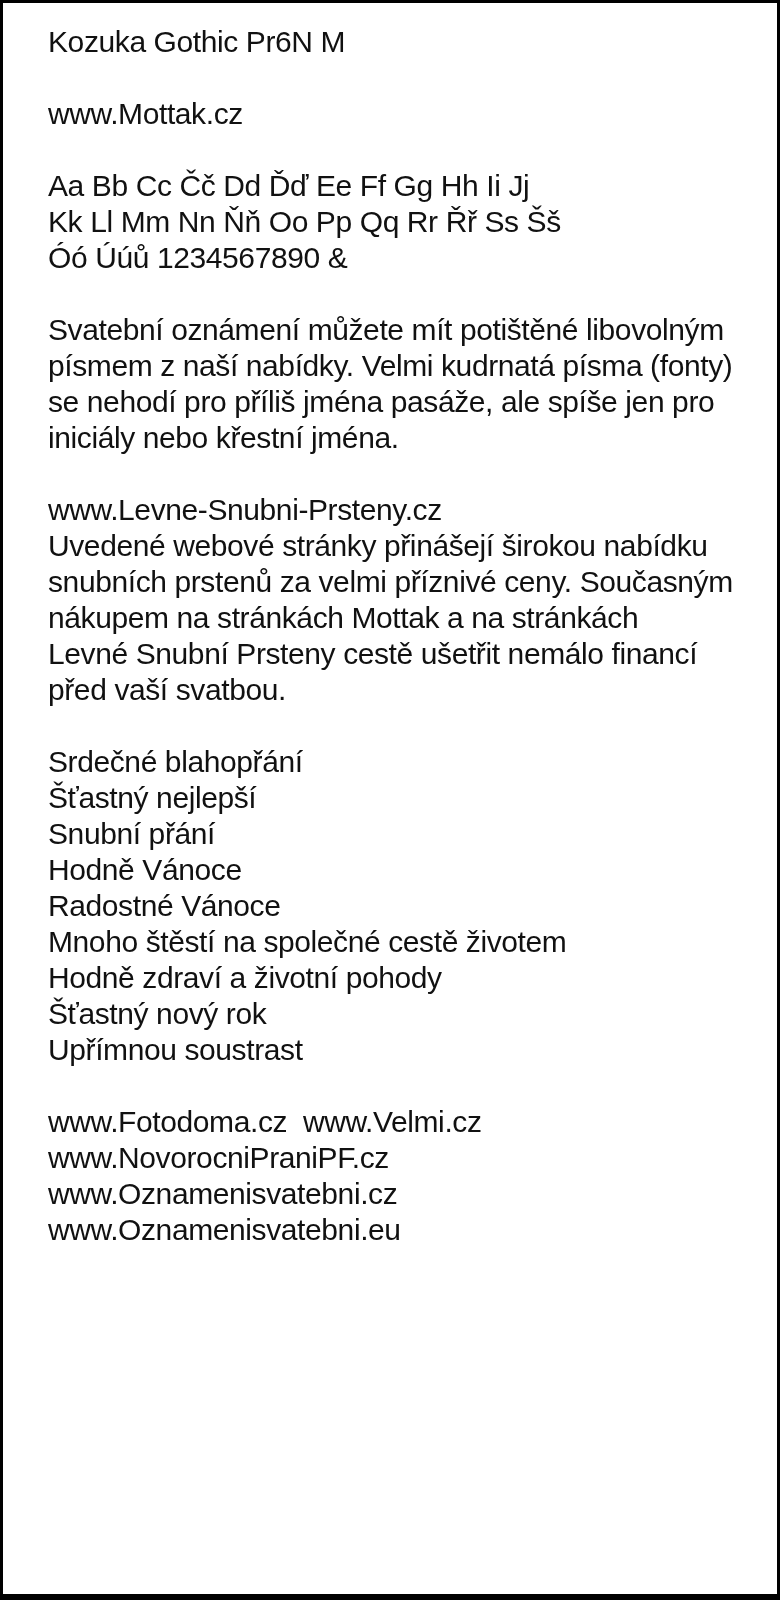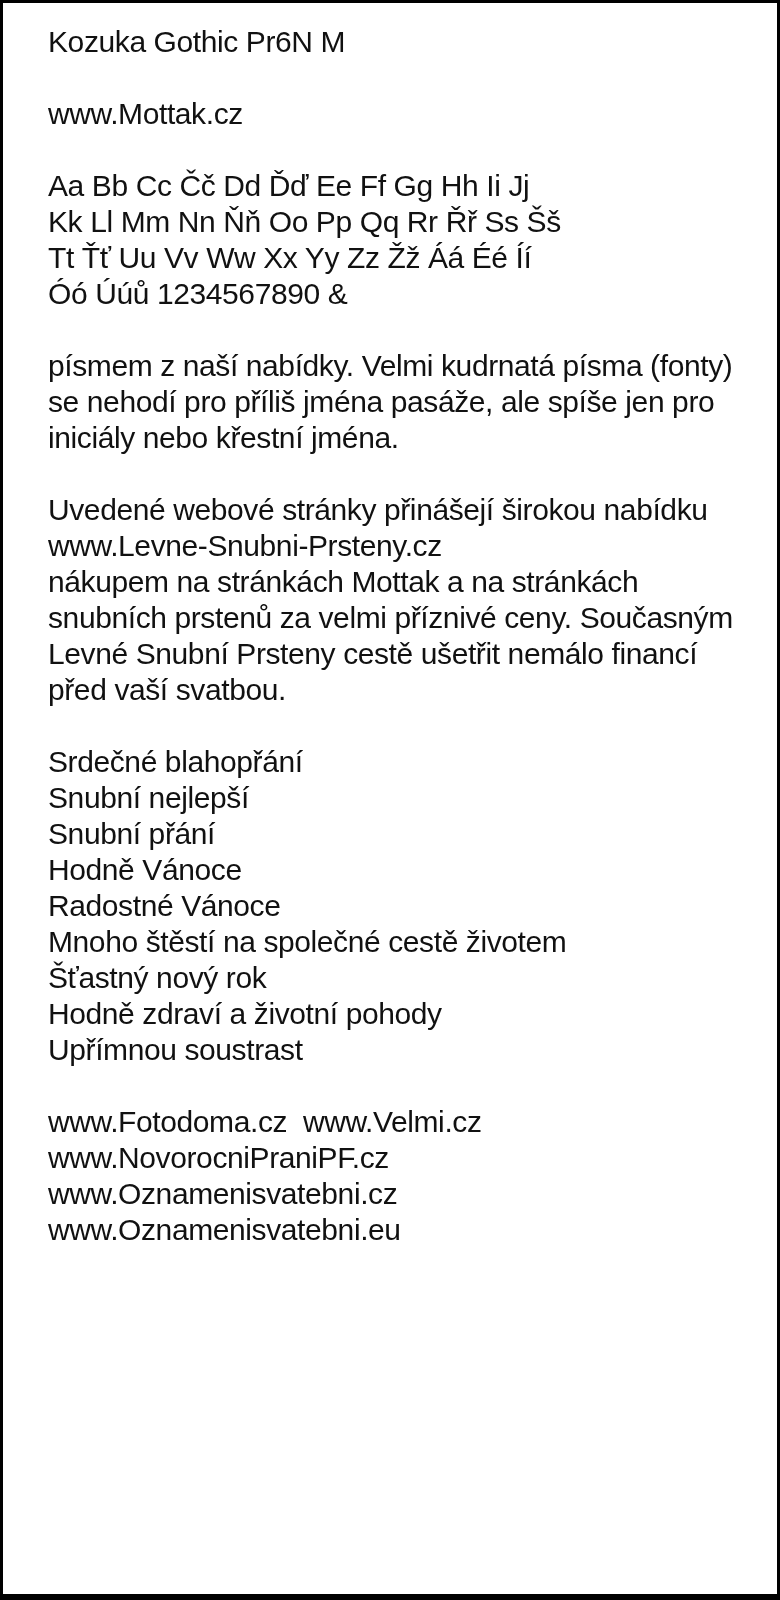--- a/index.html
+++ b/index.html
@@ -37,45 +37,45 @@
 <div class="page">
 
   <div class="line">Kozuka Gothic Pr6N M</div>
   <div class="blank"></div>
 
   <div class="line">www.Mottak.cz</div>
   <div class="blank"></div>
 
   <div class="line">Aa Bb Cc Čč Dd Ďď Ee Ff Gg Hh Ii Jj</div>
   <div class="line">Kk Ll Mm Nn Ňň Oo Pp Qq Rr Řř Ss Šš</div>
-  <div class="line">Tt Ťť Uu Vv Ww Xx Yy Zz Žž Áá Éé Íí</div>
   <div class="line">Óó Úúů 1234567890 &amp;</div>
   <div class="blank"></div>
 
+  <div class="line">Svatební oznámení můžete mít potištěné libovolným</div>
   <div class="line">písmem z naší nabídky. Velmi kudrnatá písma (fonty)</div>
   <div class="line">se nehodí pro příliš jména pasáže, ale spíše jen pro</div>
   <div class="line">iniciály nebo křestní jména.</div>
   <div class="blank"></div>
 
+  <div class="line">www.Levne-Snubni-Prsteny.cz</div>
   <div class="line">Uvedené webové stránky přinášejí širokou nabídku</div>
-  <div class="line">www.Levne-Snubni-Prsteny.cz</div>
+  <div class="line">snubních prstenů za velmi příznivé ceny. Současným</div>
   <div class="line">nákupem na stránkách Mottak a na stránkách</div>
-  <div class="line">snubních prstenů za velmi příznivé ceny. Současným</div>
   <div class="line">Levné Snubní Prsteny cestě ušetřit nemálo financí</div>
   <div class="line">před vaší svatbou.</div>
   <div class="blank"></div>
 
   <div class="line">Srdečné blahopřání</div>
-  <div class="line">Snubní nejlepší</div>
+  <div class="line">Šťastný nejlepší</div>
   <div class="line">Snubní přání</div>
   <div class="line">Hodně Vánoce</div>
   <div class="line">Radostné Vánoce</div>
   <div class="line">Mnoho štěstí na společné cestě životem</div>
+  <div class="line">Hodně zdraví a životní pohody</div>
   <div class="line">Šťastný nový rok</div>
-  <div class="line">Hodně zdraví a životní pohody</div>
   <div class="line">Upřímnou soustrast</div>
   <div class="blank"></div>
 
   <div class="line">www.Fotodoma.cz  www.Velmi.cz</div>
   <div class="line">www.NovorocniPraniPF.cz</div>
   <div class="line">www.Oznamenisvatebni.cz</div>
   <div class="line">www.Oznamenisvatebni.eu</div>
 
 </div>
 

